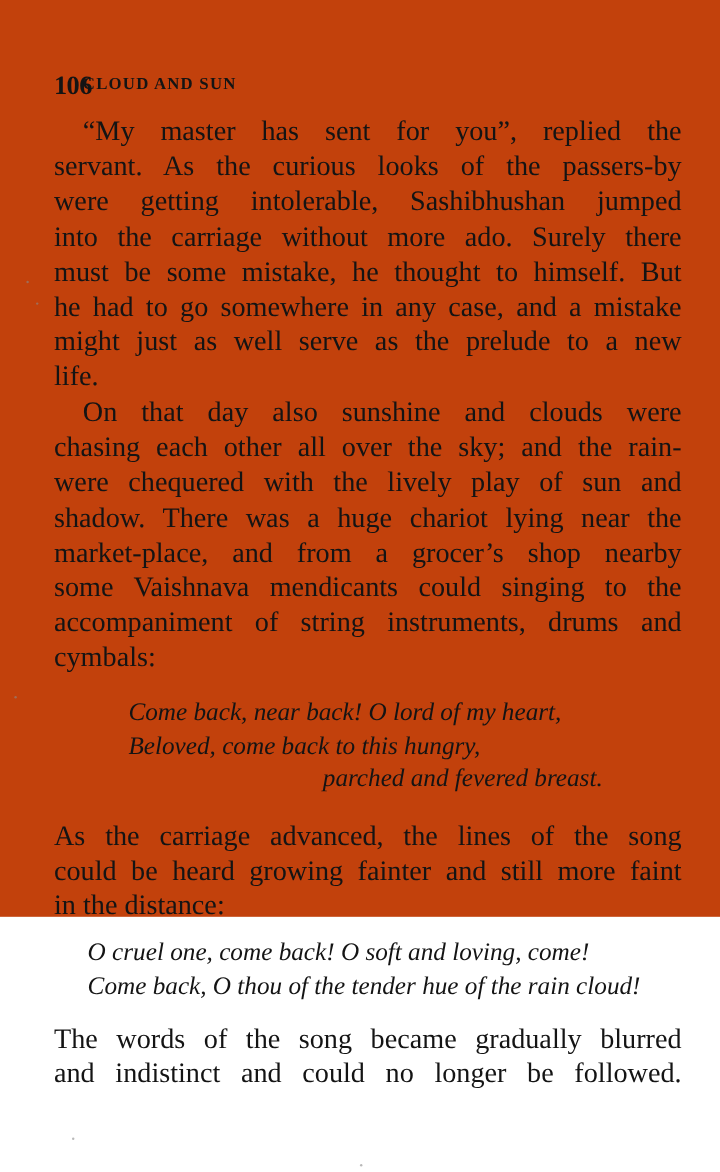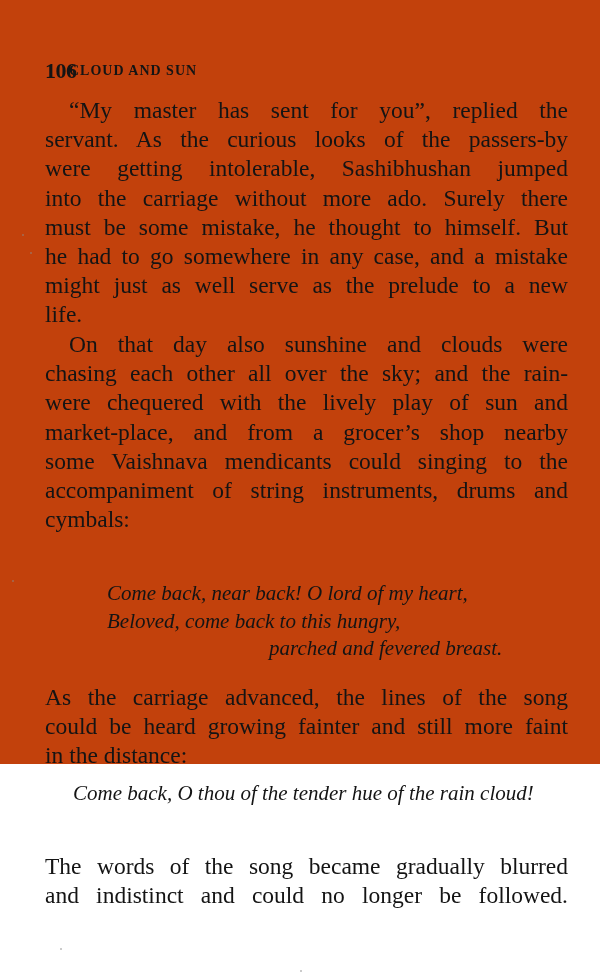--- a/index.html
+++ b/index.html
@@ -104,39 +104,41 @@
     <span class="line">must be some mistake, he thought to himself. But</span>
     <span class="line">he had to go somewhere in any case, and a mistake</span>
     <span class="line">might just as well serve as the prelude to a new</span>
     <span class="line last">life.</span>
   </div>
 
   <div class="body-text" style="top:330px;">
     <span class="line indent">On that day also sunshine and clouds were</span>
     <span class="line">chasing each other all over the sky; and the rain-</span>
     <span class="line">were chequered with the lively play of sun and</span>
+    <span class="line">shadow. There was a huge chariot lying near the</span>
     <span class="line">market-place, and from a grocer’s shop nearby</span>
     <span class="line">some Vaishnava mendicants could singing to the</span>
     <span class="line">accompaniment of string instruments, drums and</span>
     <span class="line last">cymbals:</span>
   </div>
 
   <div class="verse" style="left:107px; top:580px;">
     <span class="vline">Come back, near back! O lord of my heart,</span>
     <span class="vline">Beloved, come back to this hungry,</span>
     <span class="vline" style="padding-left:162px;">parched and fevered breast.</span>
   </div>
 
   <div class="body-text" style="top:683px;">
     <span class="line">As the carriage advanced, the lines of the song</span>
     <span class="line">could be heard growing fainter and still more faint</span>
     <span class="line last">in the distance:</span>
   </div>
 
   <div class="verse" style="left:73px; top:780px;">
+    <span class="vline">O cruel one, come back! O soft and loving, come!</span>
     <span class="vline">Come back, O thou of the tender hue of the rain cloud!</span>
   </div>
 
   <div class="body-text" style="top:852px;">
     <span class="line">The words of the song became gradually blurred</span>
     <span class="line">and indistinct and could no longer be followed.</span>
   </div>
 
   <span class="speck" style="left:22px; top:234px;"></span>
   <span class="speck" style="left:30px; top:252px;"></span>

